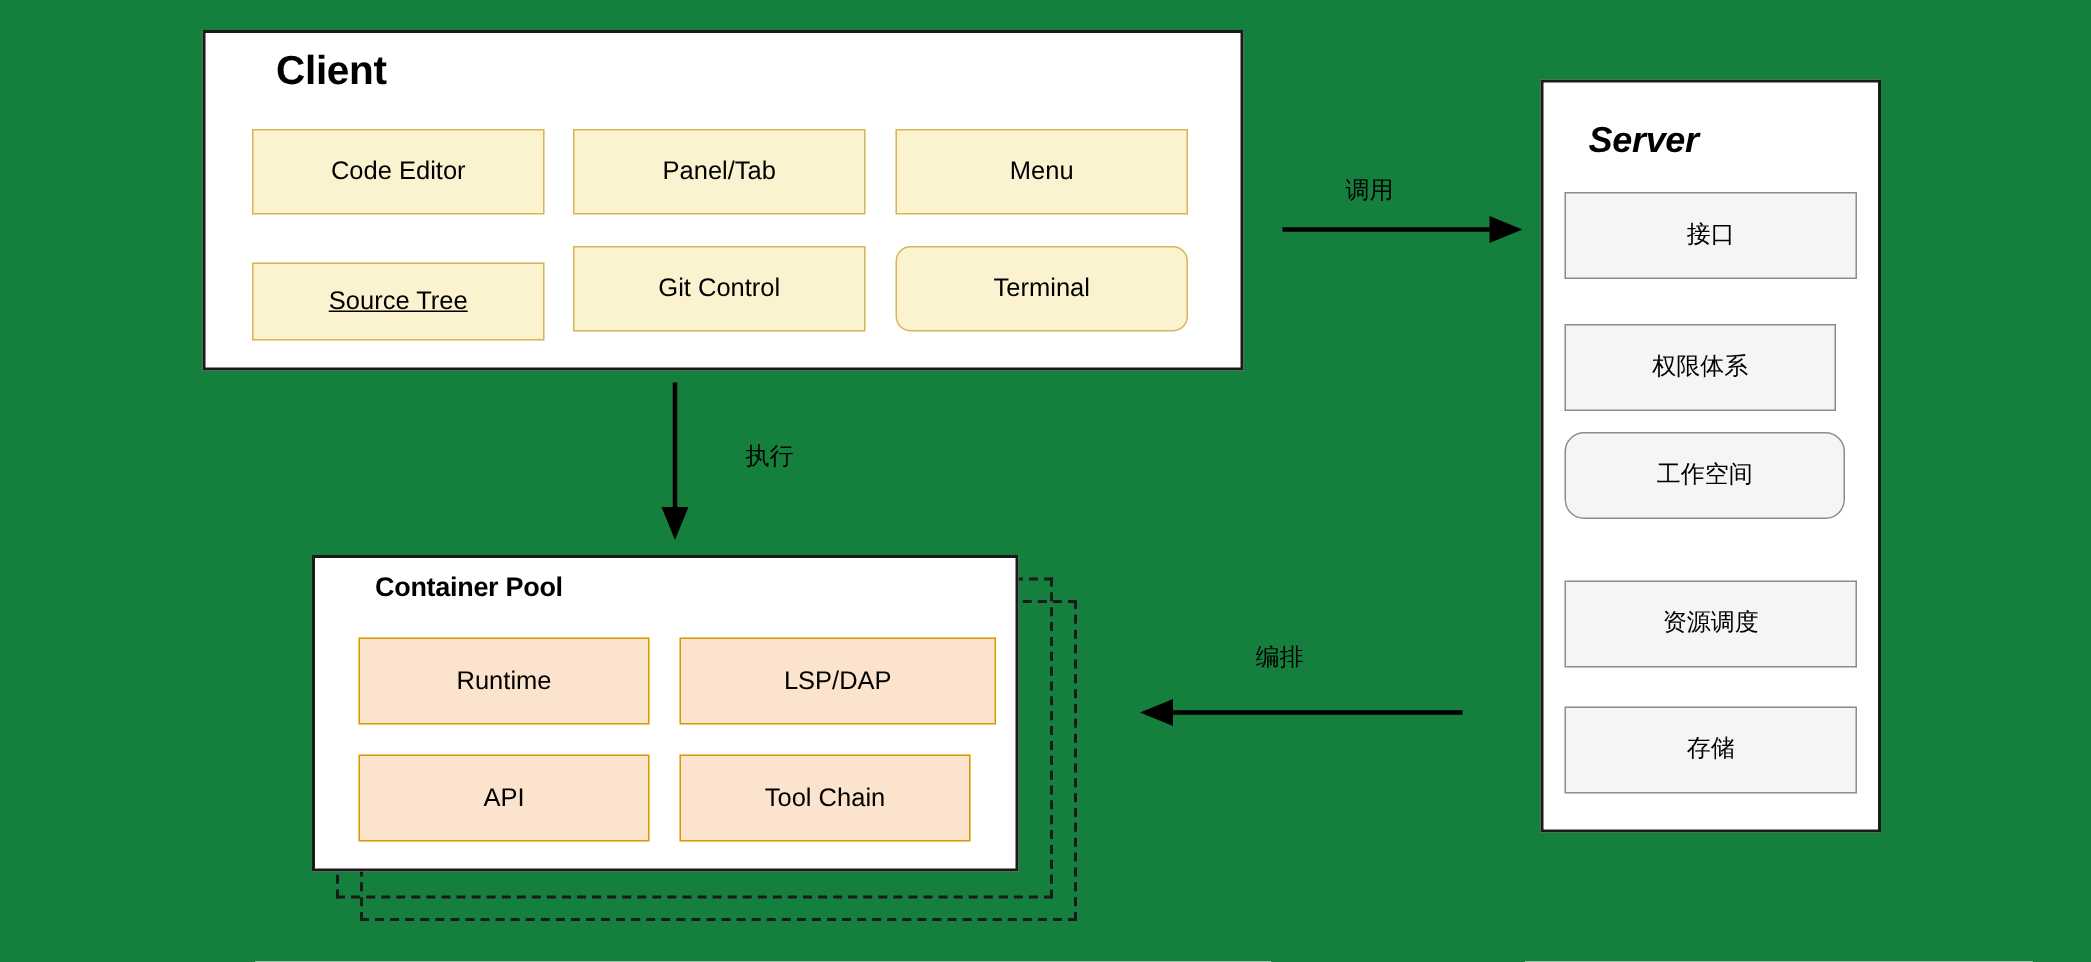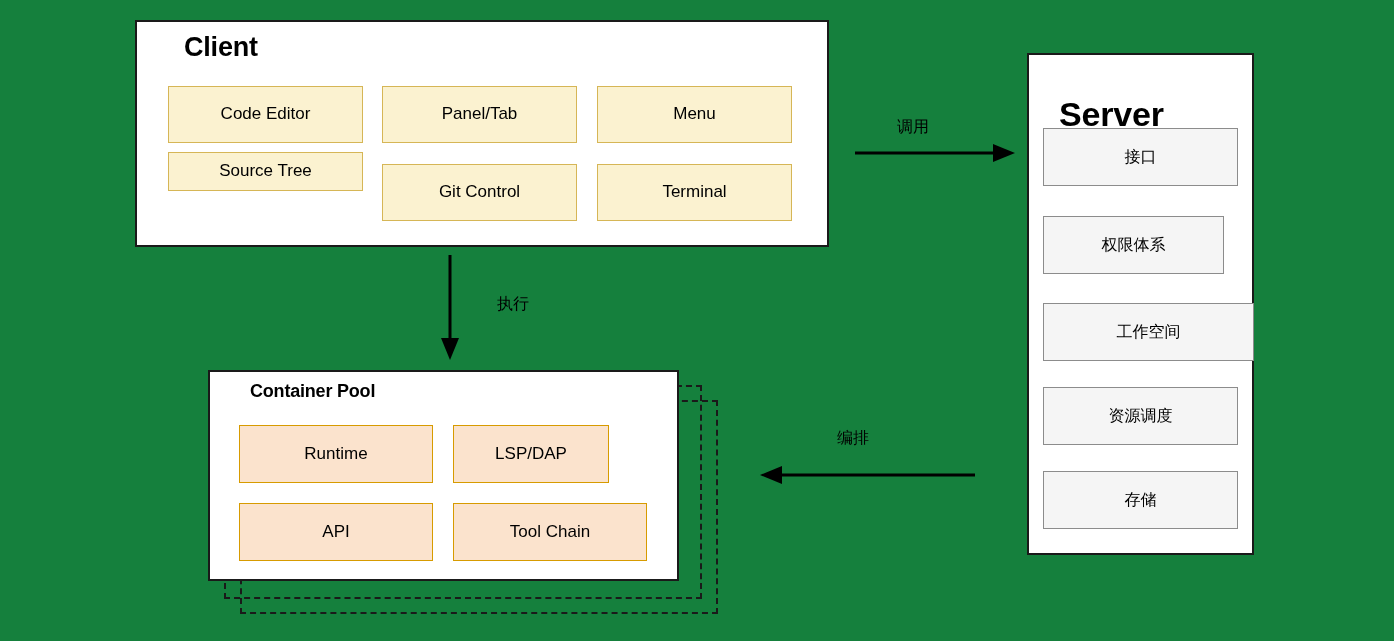--- a/index.html
+++ b/index.html
@@ -86,43 +86,43 @@
 
 <div id="canvas">
 
   <div class="outer-box" style="left:135px; top:20px; width:694px; height:227px; z-index:2;">
   </div>
   <div class="group-title" style="left:184px; top:32px; font-size:27px; z-index:4;">Client</div>
 
   <div class="chip chip-yellow" style="left:168px; top:86px; width:195px; height:57px; z-index:3;">Code Editor</div>
   <div class="chip chip-yellow" style="left:382px; top:86px; width:195px; height:57px; z-index:3;">Panel/Tab</div>
   <div class="chip chip-yellow" style="left:597px; top:86px; width:195px; height:57px; z-index:3;">Menu</div>
-  <div class="chip chip-yellow" style="left:168px; top:152px; width:195px; height:39px; z-index:3;">Source Tree</div>
+  <div class="chip chip-yellow" style="left:168px; top:175px; width:195px; height:52px; z-index:3;text-decoration:underline;">Source Tree</div>
   <div class="chip chip-yellow" style="left:382px; top:164px; width:195px; height:57px; z-index:3;">Git Control</div>
-  <div class="chip chip-yellow" style="left:597px; top:164px; width:195px; height:57px; z-index:3;">Terminal</div>
+  <div class="chip chip-yellow" style="left:597px; top:164px; width:195px; height:57px; z-index:3;border-radius:10px;">Terminal</div>
 
   <div class="outer-box" style="left:1027px; top:53px; width:227px; height:502px; z-index:2;">
   </div>
-  <div class="group-title" style="left:1059px; top:95px; font-size:34px; z-index:4;">Server</div>
+  <div class="group-title" style="left:1059px; top:80px; font-size:24px; z-index:4;font-style:italic;">Server</div>
 
   <div class="chip chip-grey" style="left:1043px; top:128px; width:195px; height:58px; z-index:3;">接口</div>
   <div class="chip chip-grey" style="left:1043px; top:216px; width:181px; height:58px; z-index:3;">权限体系</div>
-  <div class="chip chip-grey" style="left:1043px; top:303px; width:211px; height:58px; z-index:3;">工作空间</div>
+  <div class="chip chip-grey" style="left:1043px; top:288px; width:187px; height:58px; z-index:3;border-radius:13px;">工作空间</div>
   <div class="chip chip-grey" style="left:1043px; top:387px; width:195px; height:58px; z-index:3;">资源调度</div>
   <div class="chip chip-grey" style="left:1043px; top:471px; width:195px; height:58px; z-index:3;">存储</div>
 
   <div class="stack-ghost" style="left:240px; top:400px; width:478px; height:214px;"></div>
   <div class="stack-ghost" style="left:224px; top:385px; width:478px; height:214px;"></div>
 
   <div class="outer-box" style="left:208px; top:370px; width:471px; height:211px; z-index:2;">
   </div>
   <div class="group-title" style="left:250px; top:381px; font-size:18px; z-index:4;">Container Pool</div>
 
   <div class="chip chip-peach" style="left:239px; top:425px; width:194px; height:58px; z-index:3;">Runtime</div>
-  <div class="chip chip-peach" style="left:453px; top:425px; width:156px; height:58px; z-index:3;">LSP/DAP</div>
+  <div class="chip chip-peach" style="left:453px; top:425px; width:211px; height:58px; z-index:3;">LSP/DAP</div>
   <div class="chip chip-peach" style="left:239px; top:503px; width:194px; height:58px; z-index:3;">API</div>
   <div class="chip chip-peach" style="left:453px; top:503px; width:194px; height:58px; z-index:3;">Tool Chain</div>
 
   <div class="arrow-label" style="left:897px; top:117px;">调用</div>
   <div class="arrow-wrap" style="left:855px; top:143px; width:160px; height:20px;">
     <svg class="arrow-svg" width="160" height="20" viewBox="0 0 160 20">
       <line x1="0" y1="10" x2="142" y2="10" stroke="#000000" stroke-width="3"></line>
       <polygon points="160,10 138,19 138,1" fill="#000000"></polygon>
     </svg>
   </div>

